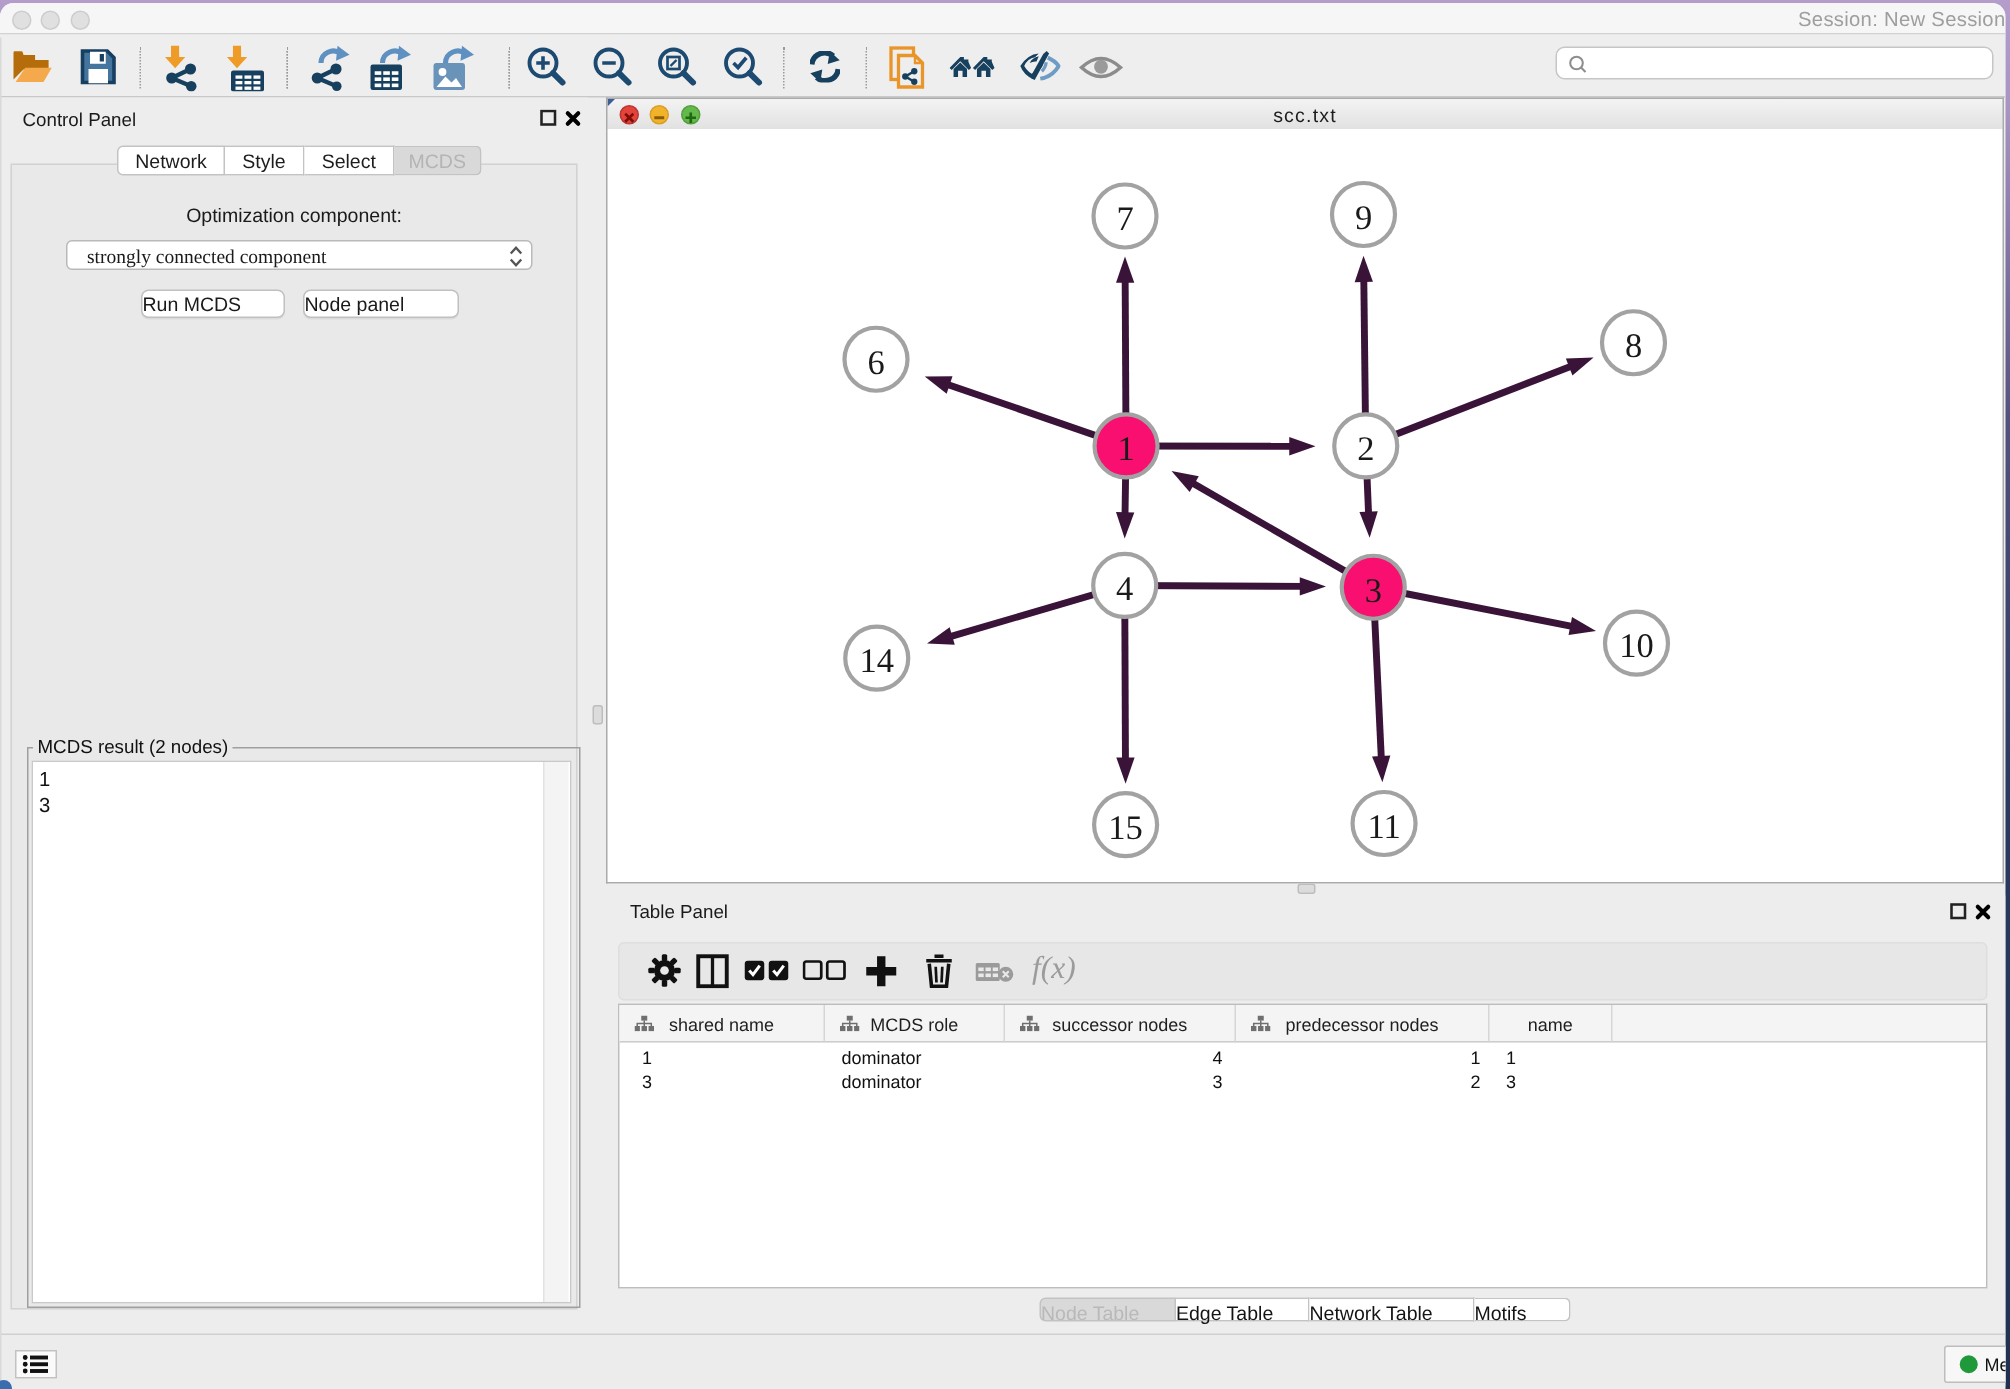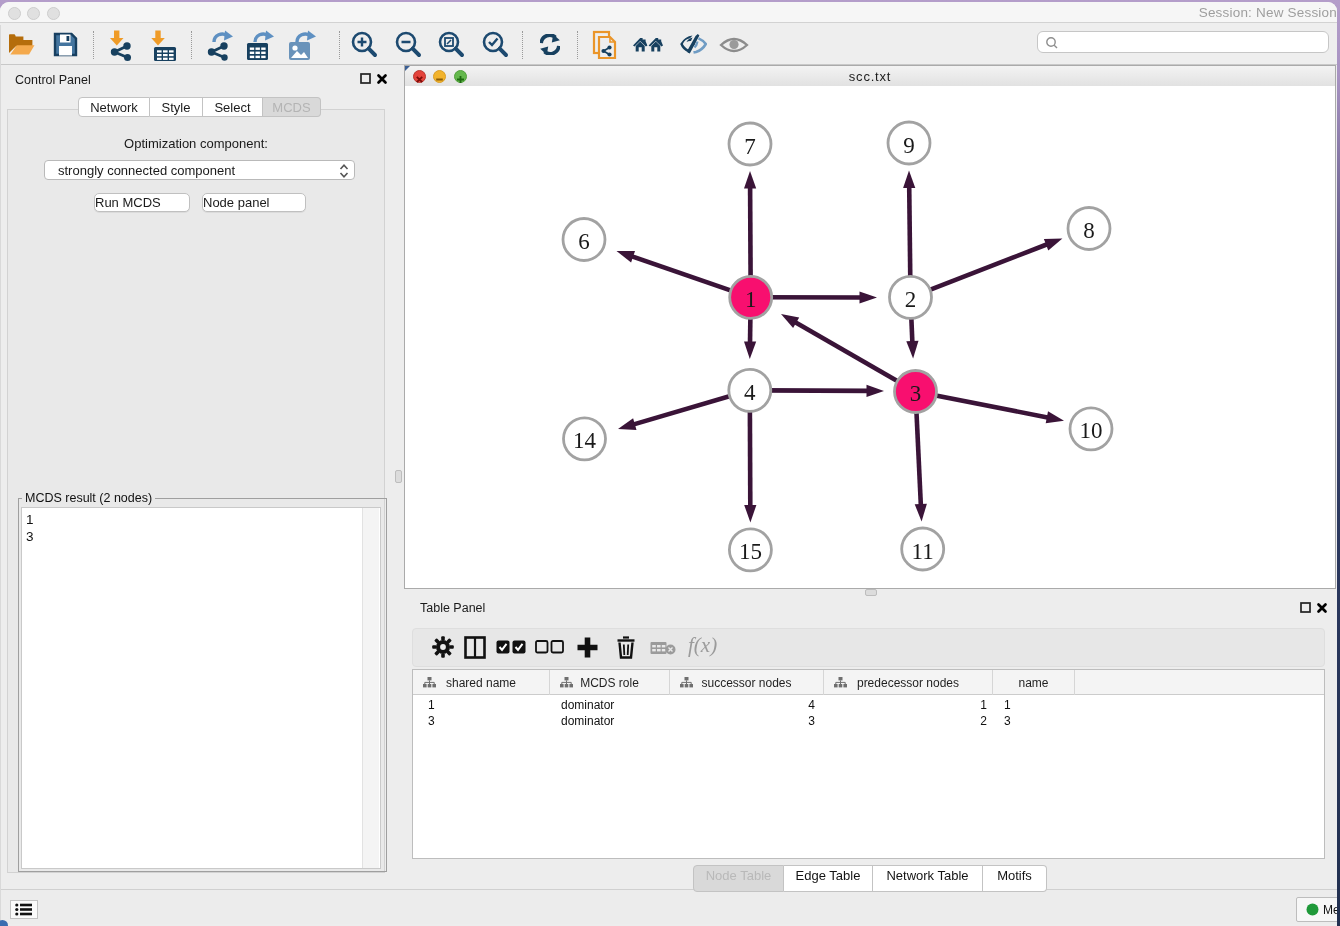--- a/index.html
+++ b/index.html
@@ -32,21 +32,21 @@
 .netcanvas { position:absolute; left:0; top:21px; width:932px; height:503px; background:#ffffff; border:1px solid #aaaaaa; border-top:none; }
 .light { position:absolute; top:4px; width:13px; height:13px; border-radius:50%; }
 
 .tpanel { position:absolute; left:404px; top:595px; width:933px; height:292px; background:#ededed; }
 .ttable { position:absolute; left:8px; top:72px; width:913px; height:190px; background:#ffffff; border:1px solid #bdbdbd; }
 .thead { position:absolute; left:0; top:0; width:100%; height:25px; border-bottom:1px solid #cccccc; font-size:12px; color:#1f1f1f; background:#f4f4f4; }
 .hcell { position:absolute; top:0; height:25px; border-right:1px solid #d6d6d6; }
 .hcell svg { position:absolute; left:10px; top:7px; }
 .hcell span { display:block; text-align:center; margin-top:6px; }
 .trow { position:absolute; font-size:12px; color:#111; }
-.btab { font-size:13px; color:#141414; text-align:center; background:#ffffff; border:1px solid #c3c3c3; border-left:none; height:27px; padding-top:2px; }
+.btab { font-size:13px; color:#141414; text-align:left; background:#ffffff; border:1px solid #c3c3c3; border-left:none; height:16px; padding-top:2px; }
 
 .statusbar { position:absolute; left:0; top:887px; width:100%; height:35px; background:#ececec; border-top:1px solid #d0d0d0; }
 </style>
 </head>
 <body>
 <div class="window">
 
   <div class="titlebar">
     <div class="tl" style="left:8px;"></div>
     <div class="tl" style="left:27px;"></div>
@@ -224,21 +224,21 @@
       </svg>
     <div class="tabstrip" style="left:78px;top:32px;">
       <div class="tab first" style="width:72px;">Network</div>
       <div class="tab" style="width:53px;">Style</div>
       <div class="tab" style="width:60px;">Select</div>
       <div class="tab last dis" style="width:58px;">MCDS</div>
     </div>
     <div class="tabpage"></div>
     <div class="abs" style="left:0;top:71px;width:392px;text-align:center;font-size:13px;color:#1a1a1a;">Optimization component:</div>
     <div class="abs" style="left:44px;top:95px;width:311px;height:20px;background:#fff;border:1px solid #b9b9b9;border-radius:4px;">
-      <div class="abs" style="left:13px;top:2px;font-size:13px;color:#1a1a1a;">strongly connected component</div>
+      <div class="abs" style="left:13px;top:2px;font-size:13px;color:#1a1a1a;font-family:Liberation Serif, serif;">strongly connected component</div>
       <svg class="abs" style="right:5px;top:2px;" width="10" height="16" viewBox="0 0 10 16">
           <path d="M1.5 6 L5 2.2 L8.5 6" fill="none" stroke="#555" stroke-width="1.6"></path>
           <path d="M1.5 10 L5 13.8 L8.5 10" fill="none" stroke="#555" stroke-width="1.6"></path>
         </svg>
     </div>
     <div class="btn" style="left:94px;top:128px;width:96px;height:19px;padding-top:1px;">Run MCDS</div>
     <div class="btn" style="left:202px;top:128px;width:104px;height:19px;padding-top:1px;">Node panel</div>
 
     <div class="abs" style="left:18px;top:433px;width:369px;height:374px;border:1px solid #9f9f9f;"></div>
     <div class="grouplabel" style="left:22px;top:426px;">MCDS result (2 nodes)</div>

